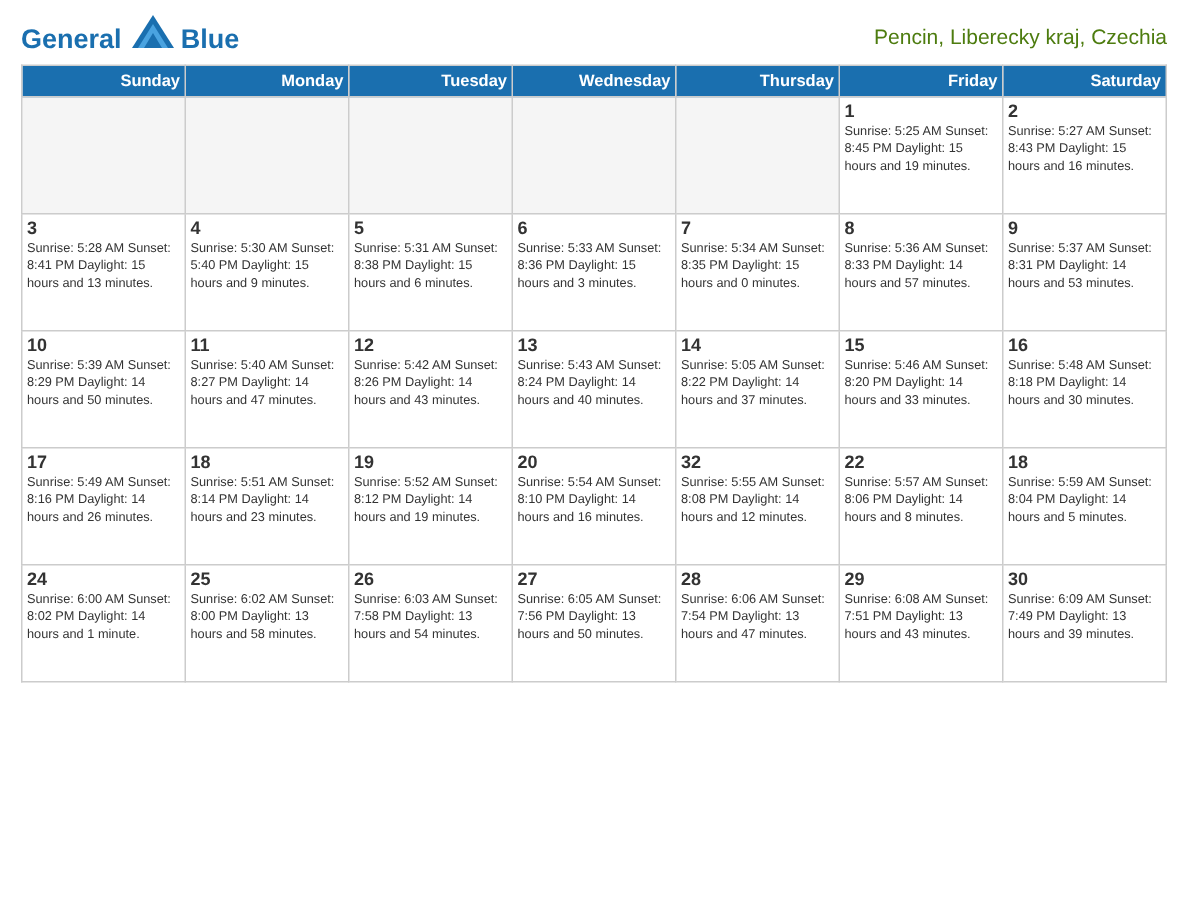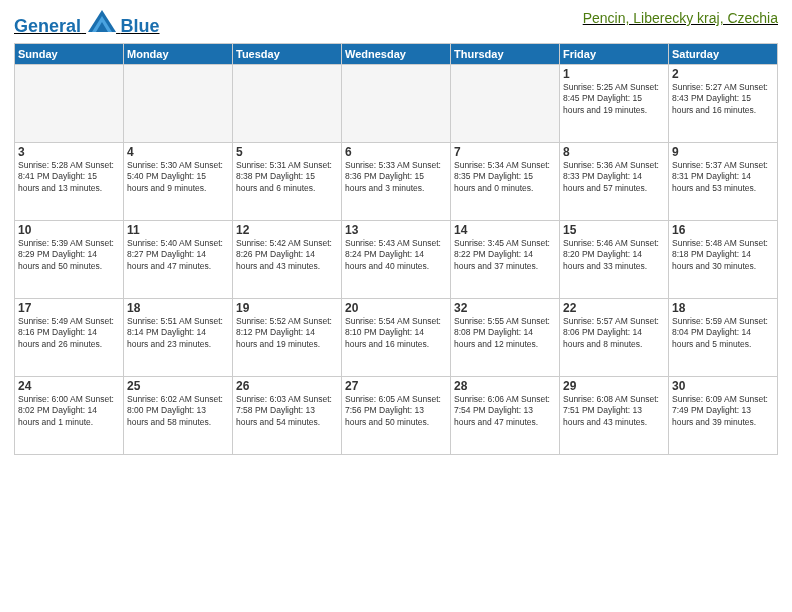--- a/index.html
+++ b/index.html
@@ -12,23 +12,22 @@
     }
     .page {
       width: 792px;
       height: 612px;
       background: #fff;
       padding: 10px 14px 8px 14px;
     }
     .header {
       display: flex;
       justify-content: space-between;
-      align-items: flex-start;
+      align-items: center;
       margin-bottom: 6px;
-      text-decoration: underline;
     }
     .logo {
       display: flex;
       align-items: center;
       gap: 2px;
     }
     .logo-text {
       font-size: 18px;
       color: #333;
       font-weight: normal;
@@ -59,21 +58,21 @@
       width: 100%;
       border-collapse: collapse;
       table-layout: fixed;
     }
     .calendar th {
       background: #1a6faf;
       color: #fff;
       font-size: 11px;
       font-weight: bold;
       padding: 4px 3px;
-      text-align: left;
+      text-align: right;
       border: 1px solid #ccc;
     }
     .calendar td {
       border: 1px solid #ccc;
       vertical-align: top;
       padding: 2px 3px;
       font-size: 9px;
       color: #333;
       height: 78px;
       background: #fff;
@@ -229,21 +228,21 @@
           </td>
           <td>
             <span class="day-num">13</span>
             <div class="day-info">Sunrise: 5:43 AM
 Sunset: 8:24 PM
 Daylight: 14 hours
 and 40 minutes.</div>
           </td>
           <td>
             <span class="day-num">14</span>
-            <div class="day-info">Sunrise: 3:45 AM
+            <div class="day-info">Sunrise: 5:05 AM
 Sunset: 8:22 PM
 Daylight: 14 hours
 and 37 minutes.</div>
           </td>
           <td>
             <span class="day-num">15</span>
             <div class="day-info">Sunrise: 5:46 AM
 Sunset: 8:20 PM
 Daylight: 14 hours
 and 33 minutes.</div>

